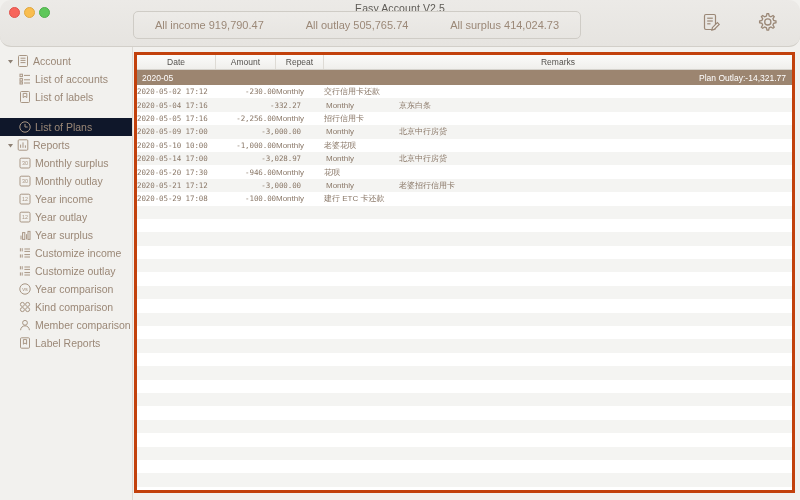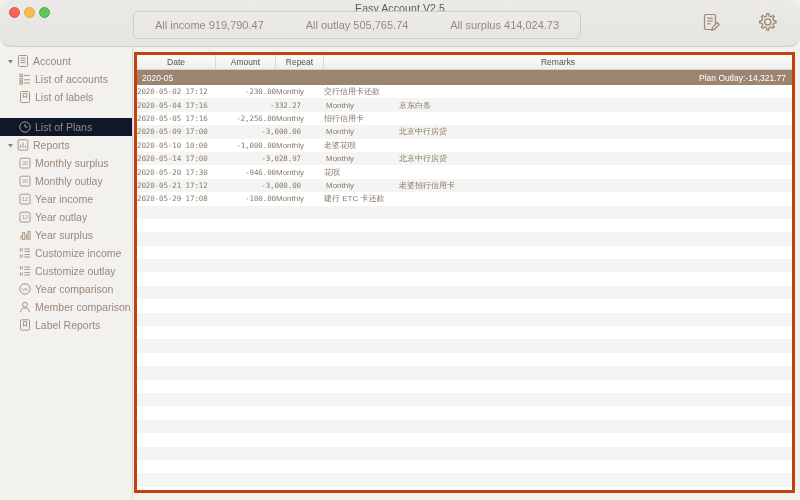--- a/index.html
+++ b/index.html
@@ -446,20 +446,31 @@
               <svg width="14" height="14" viewBox="0 0 14 14">
                 <circle cx="7" cy="7" r="5.2" stroke="#a89684" stroke-width="1" fill="none"></circle>
        <text x="7" y="9.2" font-size="5.6" text-anchor="middle" fill="#a89684" font-family="'Liberation Sans',sans-serif">vs</text>
               </svg>
             </span>
             <span class="nav-label">Year comparison</span>
           </div>
           <div class="nav-item child">
             <span class="nav-icon">
               <svg width="14" height="14" viewBox="0 0 14 14">
+                <circle cx="4.4" cy="4.4" r="2" stroke="#a89684" stroke-width="1" fill="none"></circle>
+       <circle cx="9.6" cy="4.4" r="2" stroke="#a89684" stroke-width="1" fill="none"></circle>
+       <circle cx="4.4" cy="9.6" r="2" stroke="#a89684" stroke-width="1" fill="none"></circle>
+       <circle cx="9.6" cy="9.6" r="2" stroke="#a89684" stroke-width="1" fill="none"></circle>
+              </svg>
+            </span>
+            <span class="nav-label">Kind comparison</span>
+          </div>
+          <div class="nav-item child">
+            <span class="nav-icon">
+              <svg width="14" height="14" viewBox="0 0 14 14">
                 <circle cx="7" cy="4.8" r="2.4" stroke="#a89684" stroke-width="1" fill="none"></circle>
        <path d="M2.6 12.2 a4.4 4.4 0 0 1 8.8 0" stroke="#a89684" stroke-width="1" fill="none"></path>
               </svg>
             </span>
             <span class="nav-label">Member comparison</span>
           </div>
           <div class="nav-item child">
             <span class="nav-icon">
               <svg width="14" height="14" viewBox="0 0 14 14">
                 <rect x="2.5" y="1.8" width="9" height="10.4" rx="1" stroke="#a89684" stroke-width="1" fill="none"></rect>

